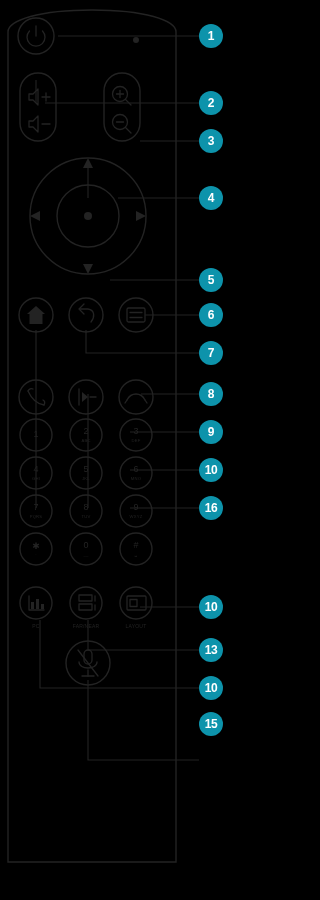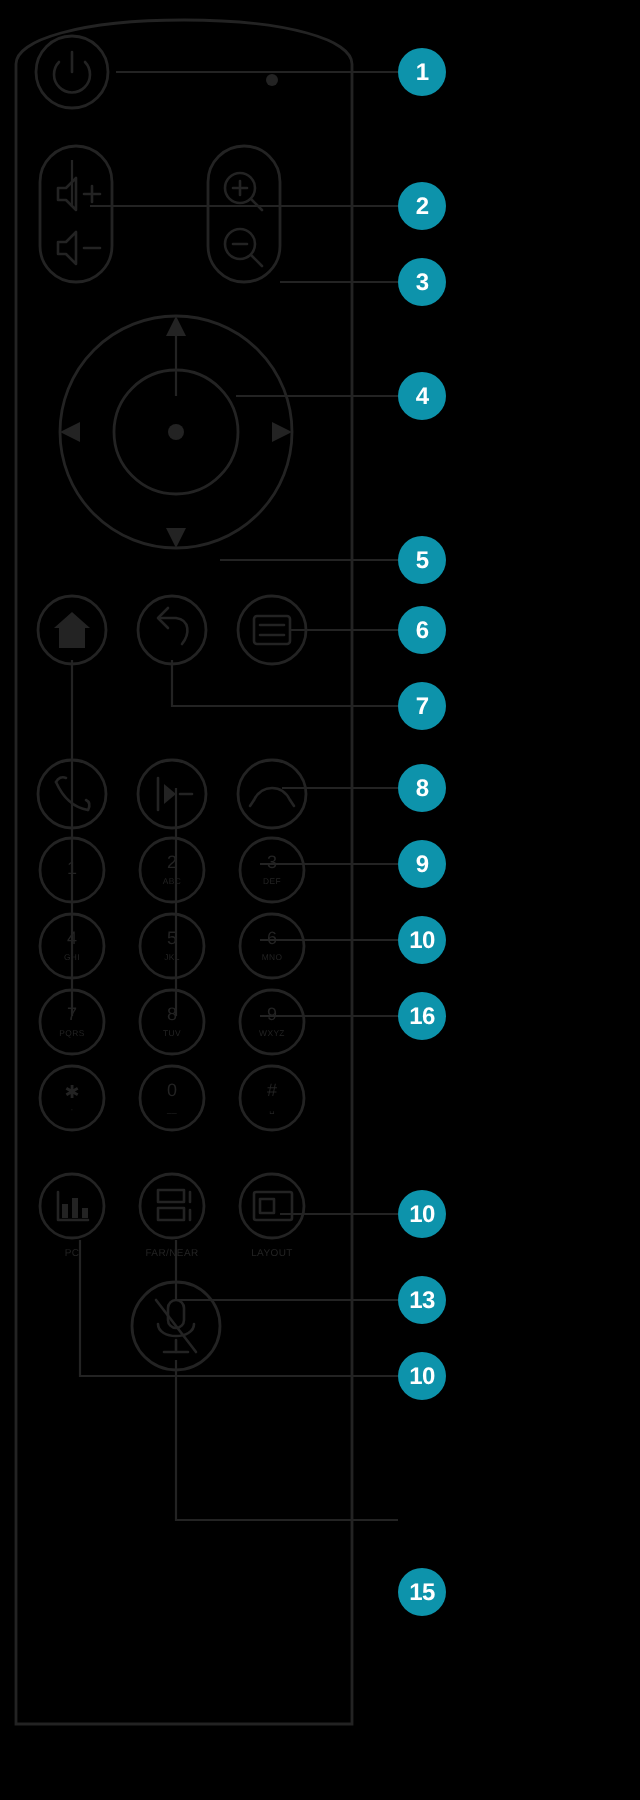--- a/index.html
+++ b/index.html
@@ -303,16 +303,16 @@
     <div class="badge" style="left:199px;top:268px;">5</div>
     <div class="badge" style="left:199px;top:303px;">6</div>
     <div class="badge" style="left:199px;top:341px;">7</div>
     <div class="badge" style="left:199px;top:382px;">8</div>
     <div class="badge" style="left:199px;top:420px;">9</div>
     <div class="badge" style="left:199px;top:458px;">10</div>
     <div class="badge" style="left:199px;top:496px;">16</div>
     <div class="badge" style="left:199px;top:595px;">10</div>
     <div class="badge" style="left:199px;top:638px;">13</div>
     <div class="badge" style="left:199px;top:676px;">10</div>
-    <div class="badge" style="left:199px;top:784px;">15</div>
+    <div class="badge" style="left:199px;top:712px;">15</div>
   </div>
 
 </div>
 
 </body></html>

